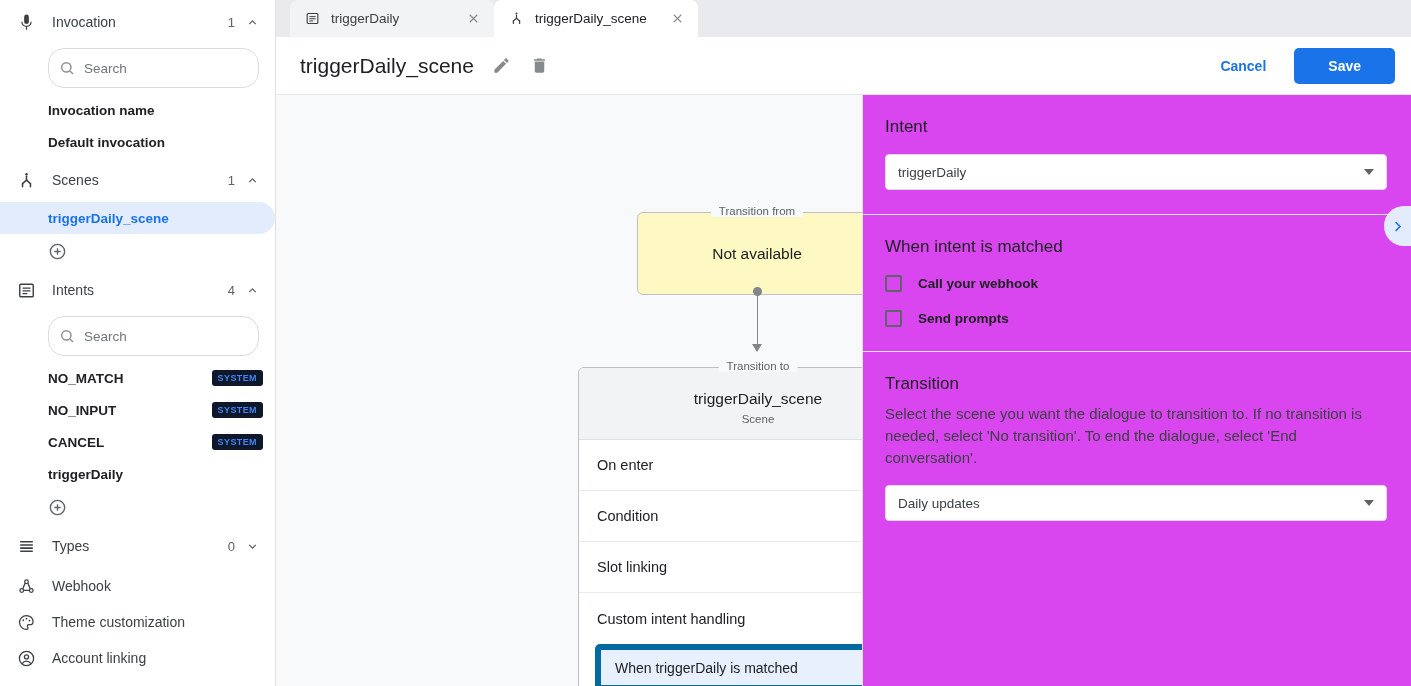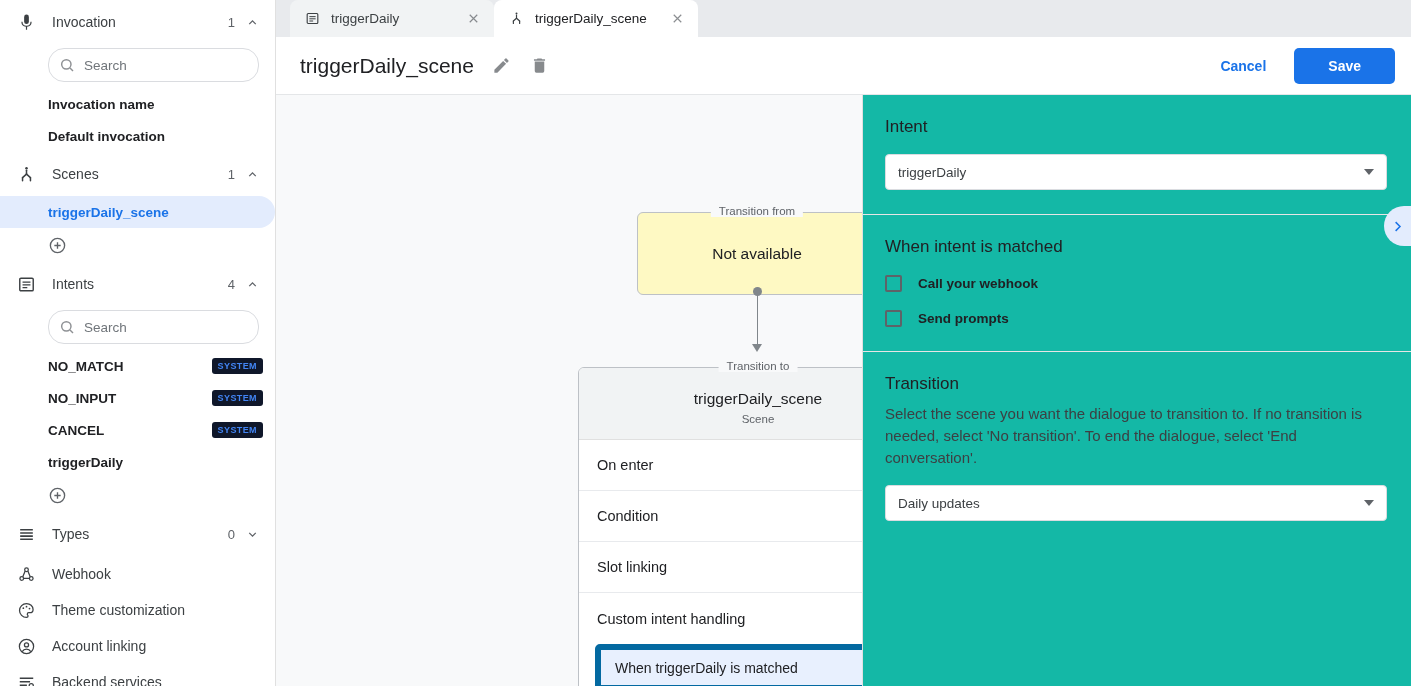--- a/index.html
+++ b/index.html
@@ -29,21 +29,21 @@
     justify-content: center;
   }
   .nav-group-header .gicon { width: 24px; height: 24px; flex: 0 0 24px; display: flex; align-items: center; justify-content: center; }
   .nav-group-header .glabel { margin-left: 14px; flex: 1; font-size: 14px; color: #3c4043; }
   .nav-group-header .gcount { font-size: 13px; color: #5f6368; margin-right: 10px; }
   .nav-group-header .gchev { width: 14px; height: 14px; display: flex; align-items: center; justify-content: center; }
 
   .search-wrap { padding: 4px 16px 6px 48px; }
   .search-box {
     display: flex; align-items: center;
-    height: 34px; border: 1px solid #dadce0; border-radius: 16px;
+    height: 40px; border: 1px solid #dadce0; border-radius: 16px;
     padding: 12px 10px; background: #fff;
   }
   .search-box .s-icon { width: 16px; height: 16px; flex: 0 0 16px; opacity: .7; }
   .search-box input {
     border: 0; outline: 0; flex: 1; margin-left: 9px;
     font-family: "Liberation Sans", sans-serif; font-size: 13.5px; color: #3c4043;
     background: transparent;
   }
   .search-box input::placeholder { color: #70757a; }
 
@@ -176,21 +176,21 @@
   .scene-sub-block { border-bottom: 1px solid #e8eaed; padding: 0 0 12px; }
   .chip-matched {
     margin: 0 16px; height: 47px;
     background: #e8f0fe; border: 6px solid #0369a1; border-radius: 5px;
     display: flex; align-items: center; padding: 0 14px;
     font-size: 14px; color: #202124; cursor: pointer;
   }
 
   
   .rightpanel {
-    width: 549px; flex: 0 0 549px; background: #14b8a6;
+    width: 549px; flex: 0 0 549px; background: #d946ef;
     border-left: 1px solid #e0e0e0; position: relative; overflow: hidden;
   }
   .rp-section { padding: 22px 24px 24px 22px; border-bottom: 1px solid #e6e6e6; }
   .rp-section.last { border-bottom: 0; }
   .rp-title { font-size: 17px; color: #202124; font-weight: normal; }
   .rp-desc { font-size: 15px; color: #3c4043; line-height: 1.45; margin-top: 9px; }
   .select-box {
     margin-top: 17px; height: 36px;
     border: 1px solid #dadce0; border-radius: 4px;
     display: flex; align-items: center; padding: 0 12px;

